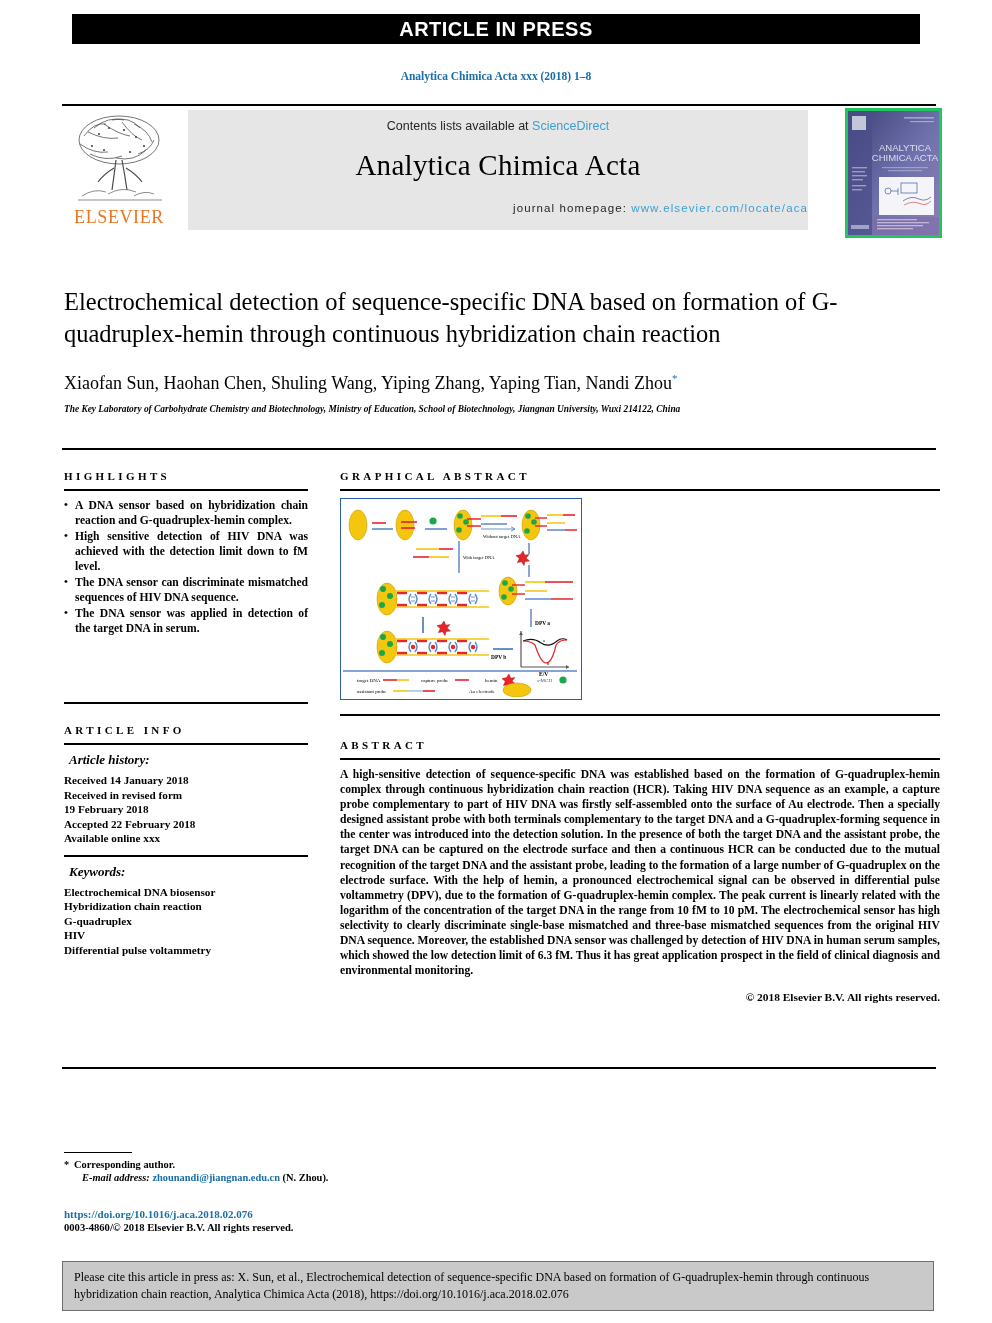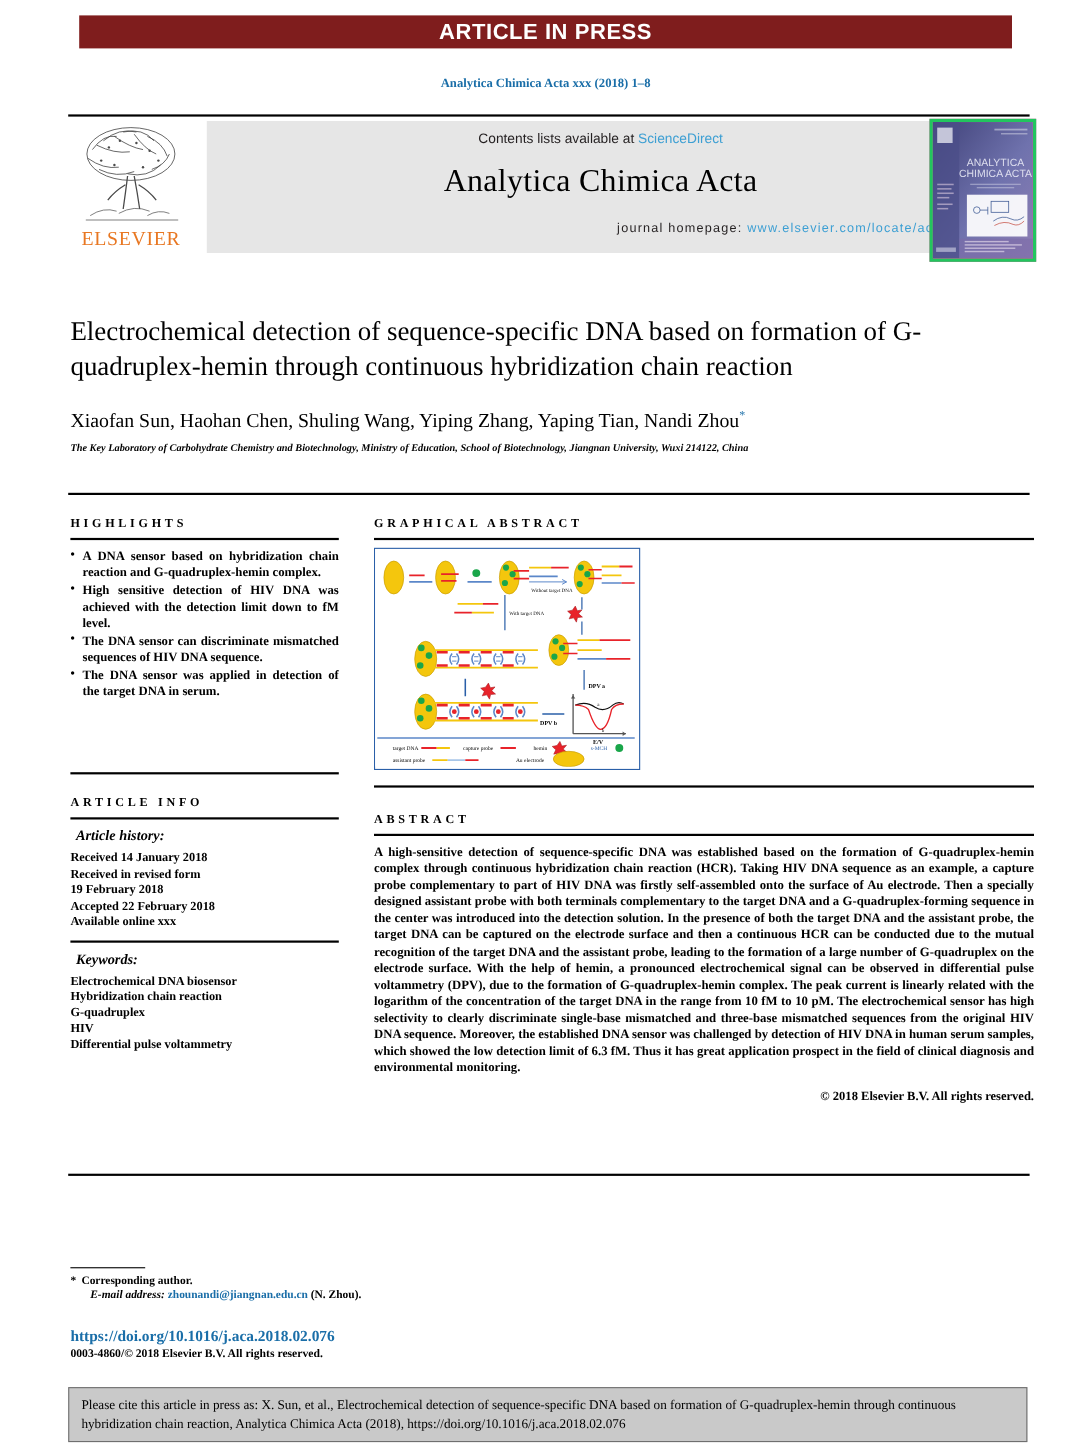--- a/index.html
+++ b/index.html
@@ -16,21 +16,21 @@
     overflow: hidden;
   }
 
   
   .aip-bar {
     position: absolute;
     left: 72px;
     top: 14px;
     width: 848px;
     height: 30px;
-    background: #7f1d1d;
+    background: #000000;
   }
   .aip-text {
     width: 100%;
     text-align: center;
     line-height: 30px;
     font-family: "Liberation Sans", sans-serif;
     font-weight: bold;
     font-size: 20px;
     letter-spacing: 0.5px;
     color: #ffffff;
@@ -84,21 +84,20 @@
     color: #e87722;
     font-weight: normal;
   }
   .center-panel {
     position: absolute;
     left: 126px;
     top: 6px;
     width: 620px;
     height: 120px;
     background: #e6e6e6;
-    padding-left: 48px;
   }
   .contents-line {
     text-align: center;
     font-family: "Liberation Sans", sans-serif;
     font-size: 12.5px;
     color: #231f20;
     padding-top: 9px;
   }
   .contents-line .sd {
     color: #3d9fd3;
@@ -339,21 +338,21 @@
   }
   .doi-block {
     position: absolute;
     left: 64px;
     top: 1208px;
     width: 420px;
   }
   .doi-link {
     font-family: "Liberation Serif", serif;
     font-weight: bold;
-    font-size: 14px;
+    font-size: 11px;
     color: #1a6ea8;
     margin: 0;
   }
   .issn-line {
     font-family: "Liberation Serif", serif;
     font-weight: bold;
     font-size: 10.6px;
     color: #000;
     margin: 2px 0 0 0;
   }

